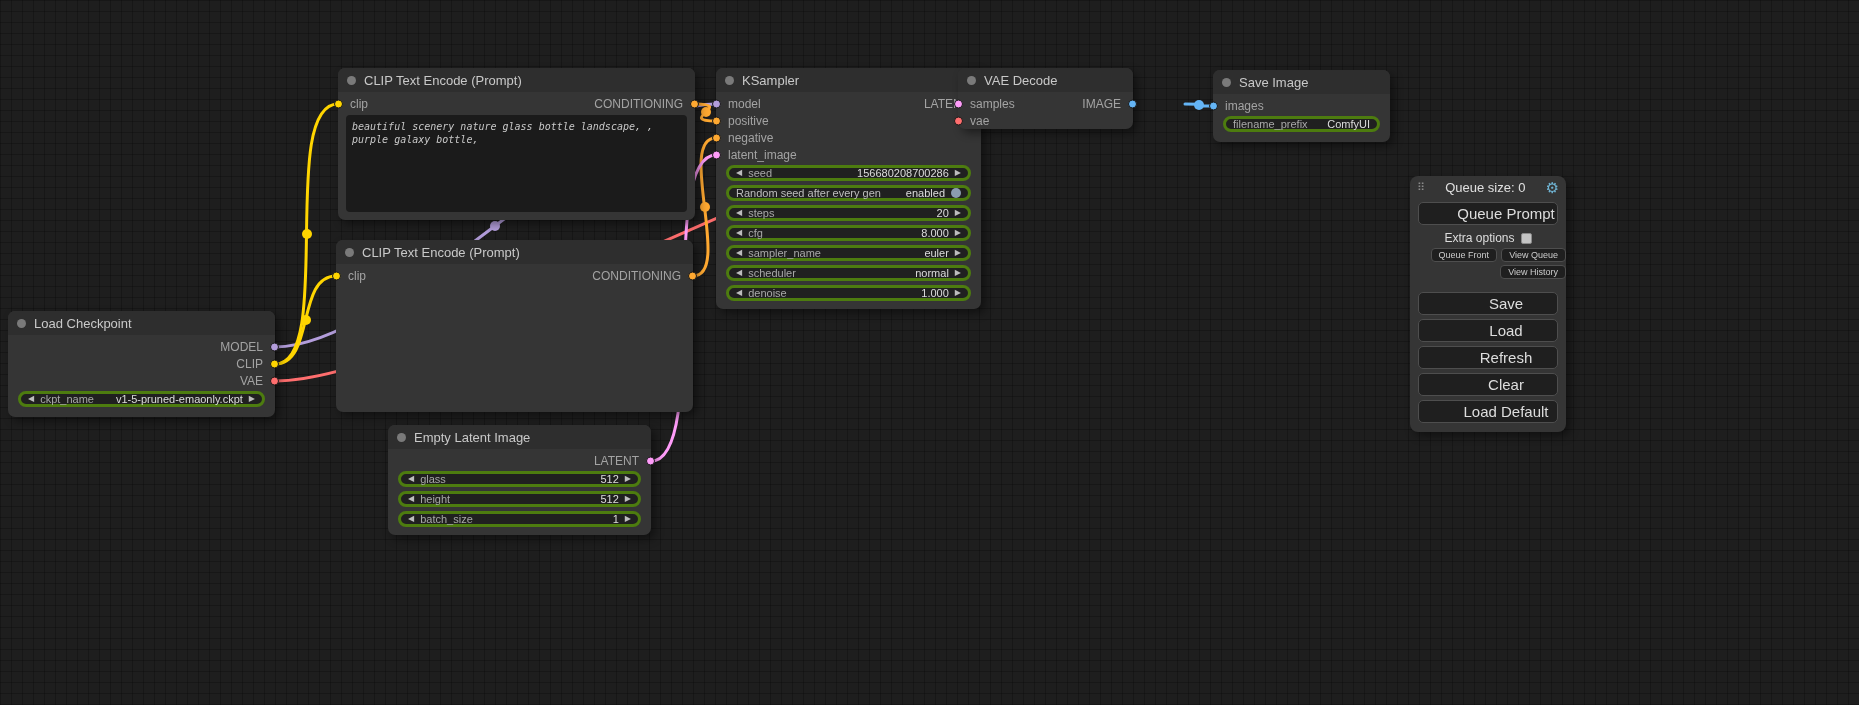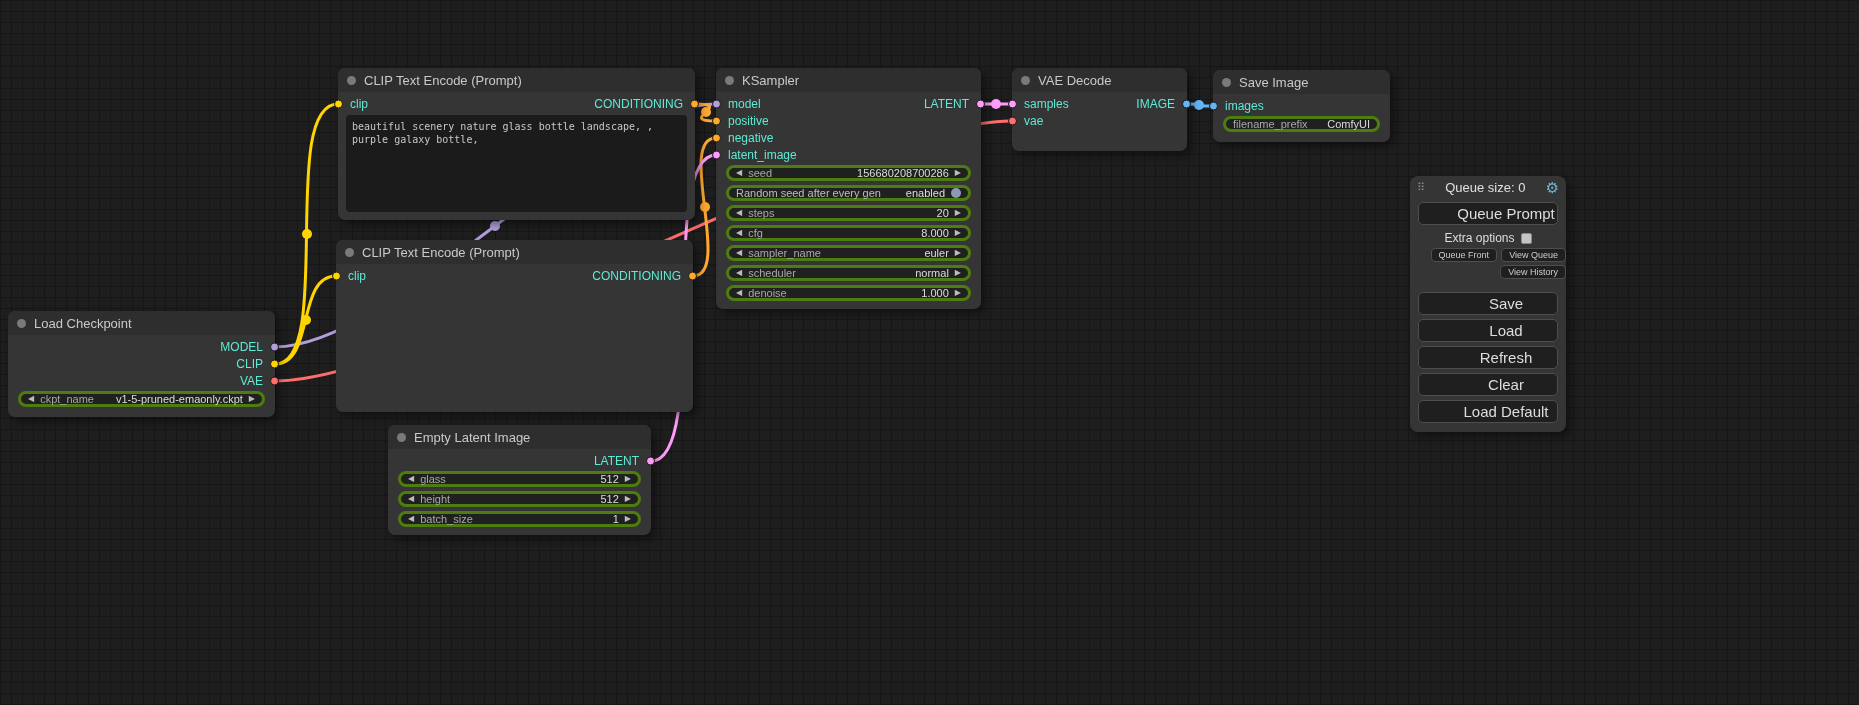--- a/index.html
+++ b/index.html
@@ -33,21 +33,21 @@
     padding: 0 9px;
     color: #c9c9c9; font-size: 13px; white-space: nowrap;
   }
   .collapse-dot { width:9px; height:9px; border-radius:50%; background:#7a7a7a; flex:0 0 9px; }
 
   .slots { padding-top: 3px; }
   .slot {
     position: relative; height: 17px;
     display: flex; align-items: center;
     padding: 0 12px;
-    color: #5eead4; font-size: 12px; white-space: nowrap;
+    color: #a3a3a3; font-size: 12px; white-space: nowrap;
   }
   .slot.both { justify-content: space-between; }
   .slot.out  { justify-content: flex-end; }
   .slot .dot {
     position: absolute; top: 50%; transform: translateY(-50%);
     width: 9px; height: 9px; border-radius: 50%;
     border: 1px solid #191919;
   }
   .slot .dot.l { left: -4px; }
   .slot .dot.r { right: -4px; }
@@ -72,20 +72,21 @@
     flex: 1;
     margin: 3px 8px 8px;
     background: #1b1b1b;
     border-radius: 4px;
     padding: 5px 6px;
     color: #c8c8c8;
     font-family: "DejaVu Sans Mono", monospace;
     font-size: 10px; line-height: 13px;
     white-space: pre-wrap; word-break: break-word;
     overflow: hidden;
+    font-style: italic;
   }
 
   
   .menu-panel {
     position: absolute; z-index: 3;
     left: 1410px; top: 176px; width: 156px;
     background: #353535;
     border-radius: 8px;
     box-shadow: 4px 4px 10px rgba(0,0,0,0.45);
     padding-bottom: 9px;
@@ -312,21 +313,21 @@
       <span class="arrow">▶</span>
     </div>
     <div class="widget">
       <span class="arrow">◀</span>
       <span class="w-name">denoise</span>
       <span class="w-value">1.000</span>
       <span class="arrow">▶</span>
     </div>
   </div>
 
-  <div class="node" style="left:1012px;top:68px;width:175px;height:83px">
+  <div class="node" style="left:958px;top:68px;width:175px;height:61px">
     <div class="node-title">
       <span class="collapse-dot"></span>
       <span>VAE Decode</span>
     </div>
     <div class="slots">
       <div class="slot both">
         <span>samples</span>
         <span>IMAGE</span>
         <span class="dot l" style="background: rgb(255, 156, 249);"></span>
         <span class="dot r" style="background: rgb(100, 181, 246);"></span>

